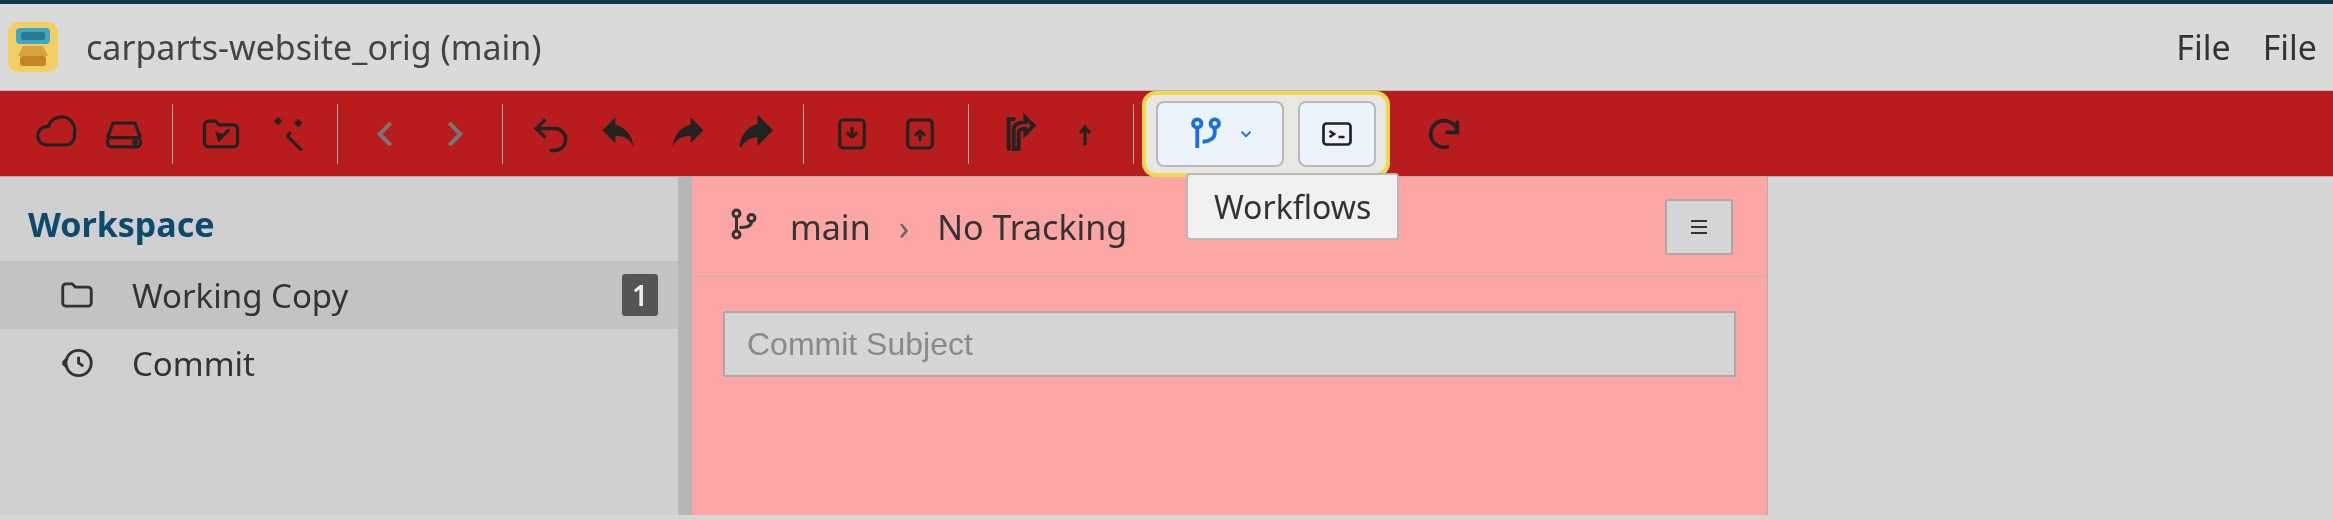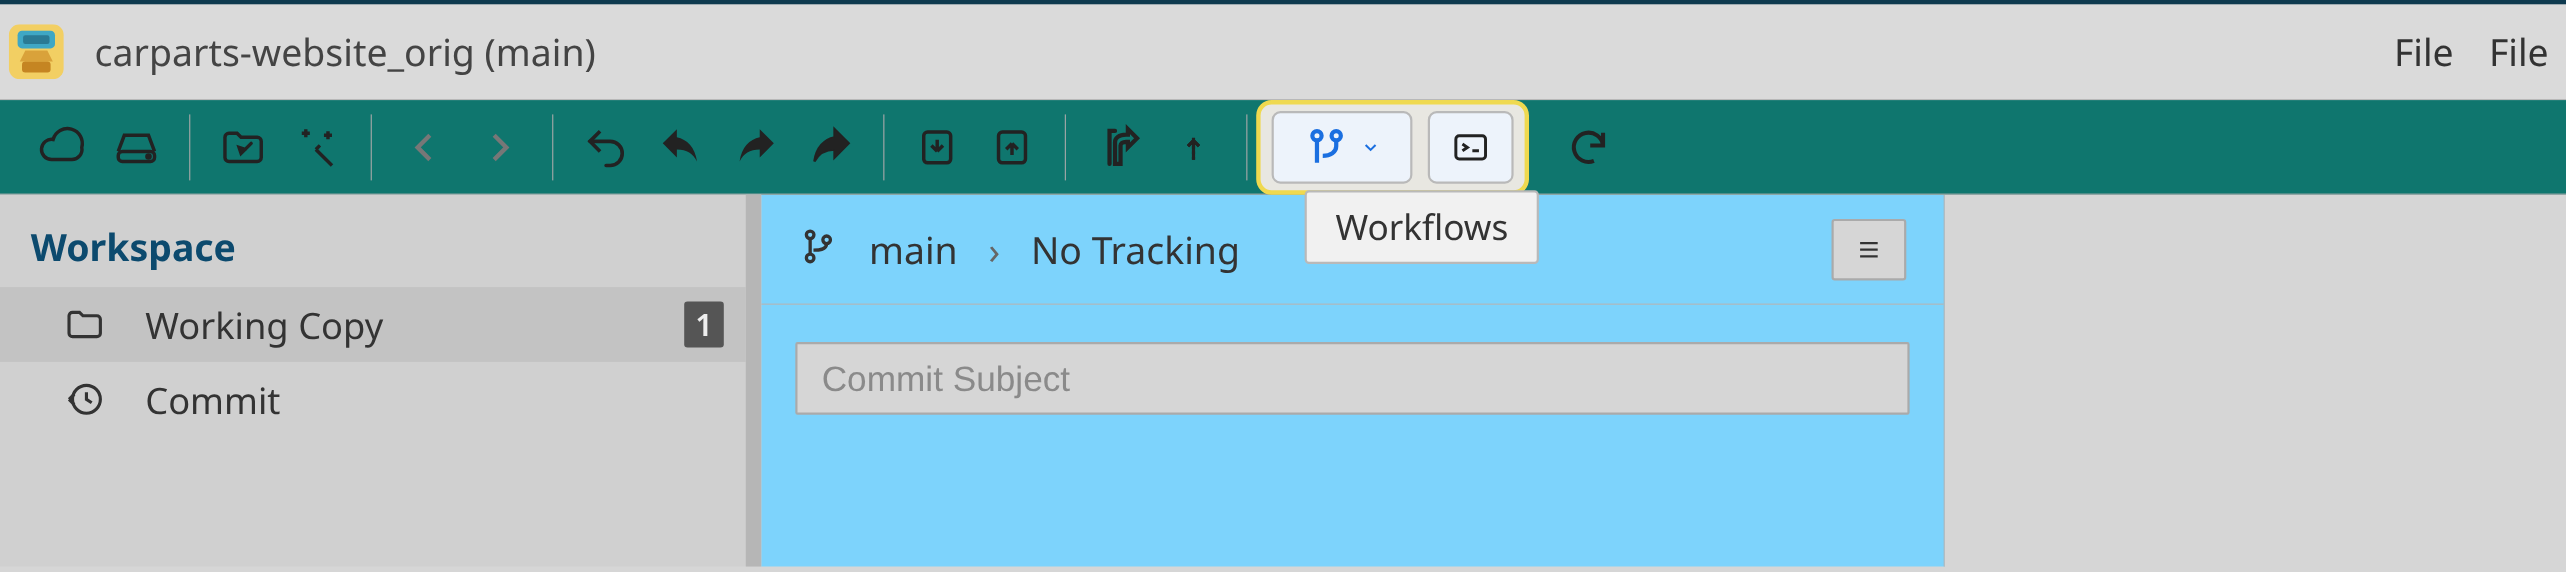--- a/index.html
+++ b/index.html
@@ -32,21 +32,21 @@
   .app-title { font-size: 34px; color: #444; flex: 0 0 auto; }
   .titlebar-spacer { flex: 1; }
   .menu { display: flex; gap: 32px; font-size: 34px; color: #333; padding-right: 8px; }
   .menu span { cursor: default; }
 
   
   .toolbar {
     height: 86px;
     display: flex;
     align-items: center;
-    background: #0f766e;
+    background: #b91c1c;
     border-bottom: 1px solid #b0b0b0;
     padding: 0 12px;
     position: relative;
   }
   .tb-group {
     display: flex;
     align-items: center;
     height: 100%;
     padding: 0 10px;
   }
@@ -137,21 +137,21 @@
     background: #555; color: #eee;
     width: 36px; height: 42px;
     display: flex; align-items: center; justify-content: center;
     font-size: 28px; font-weight: 600;
     border-radius: 3px;
   }
 
   
   .main {
     flex: 1;
-    background: #7dd3fc;
+    background: #fca5a5;
     display: flex; flex-direction: column;
     border-right: 1px solid #b0b0b0;
   }
   .branchbar {
     height: 100px;
     display: flex; align-items: center;
     padding: 0 34px;
     gap: 28px;
     border-bottom: 1px solid #b5b5b5;
   }

